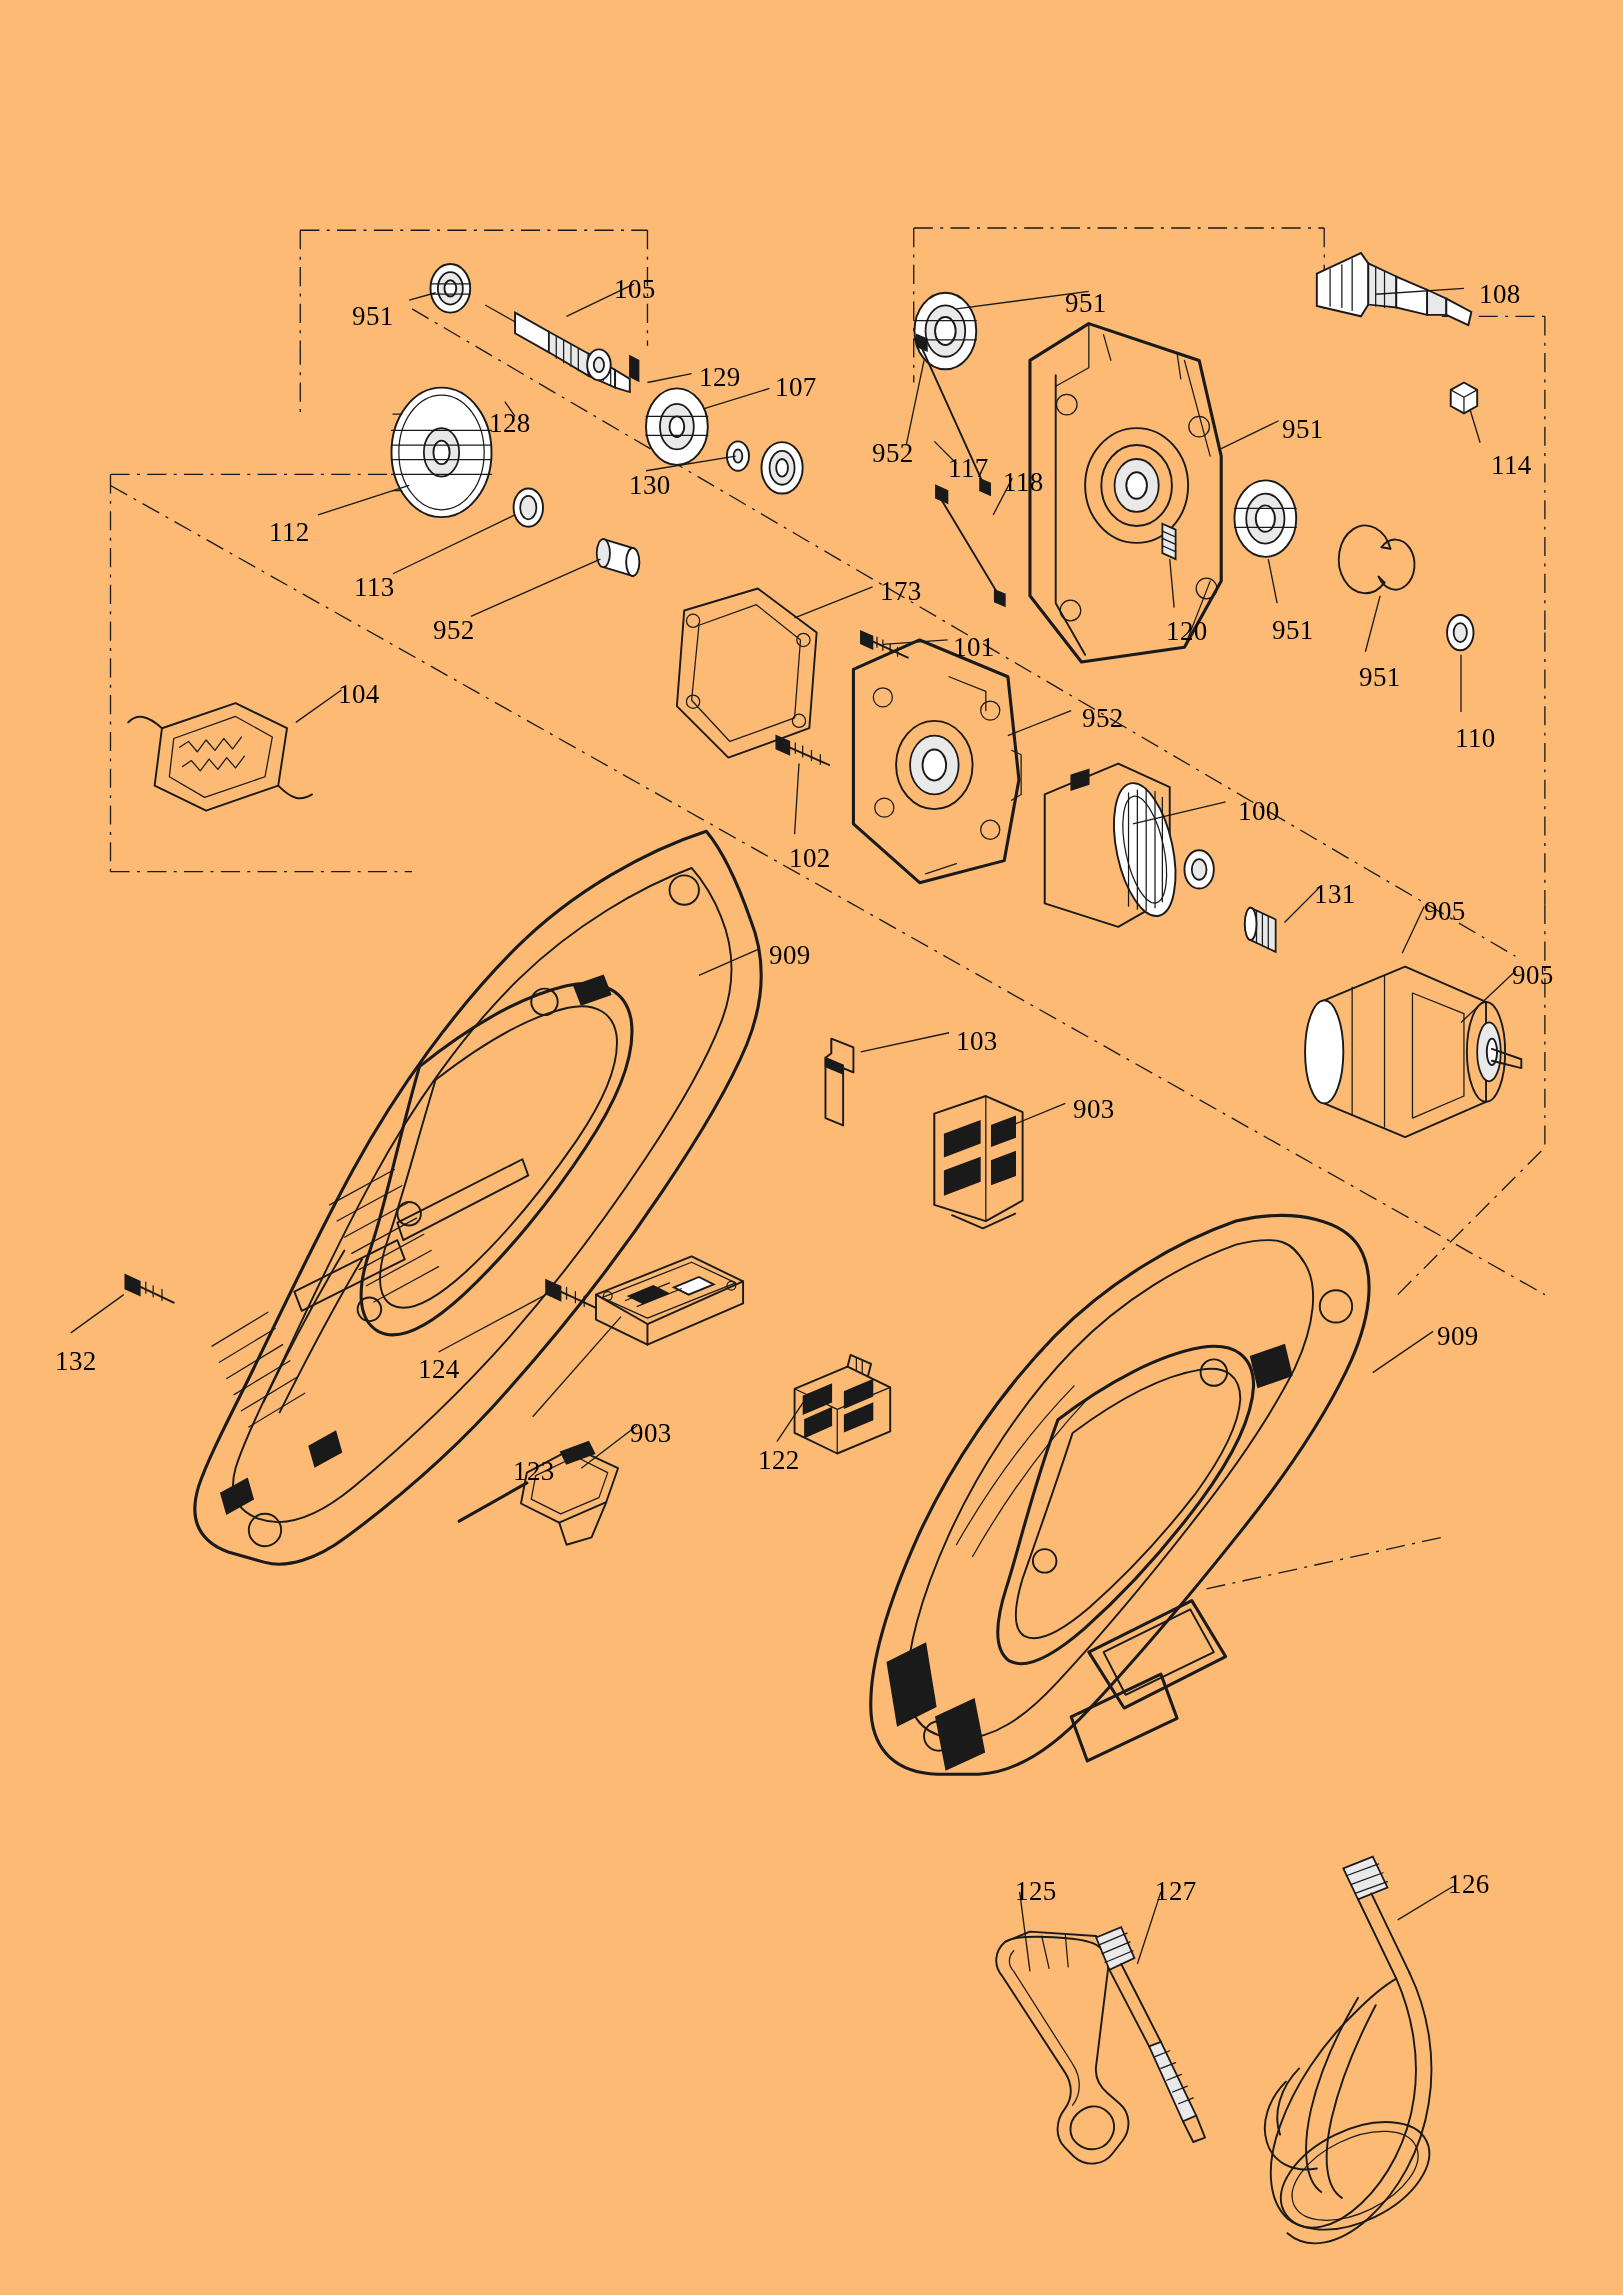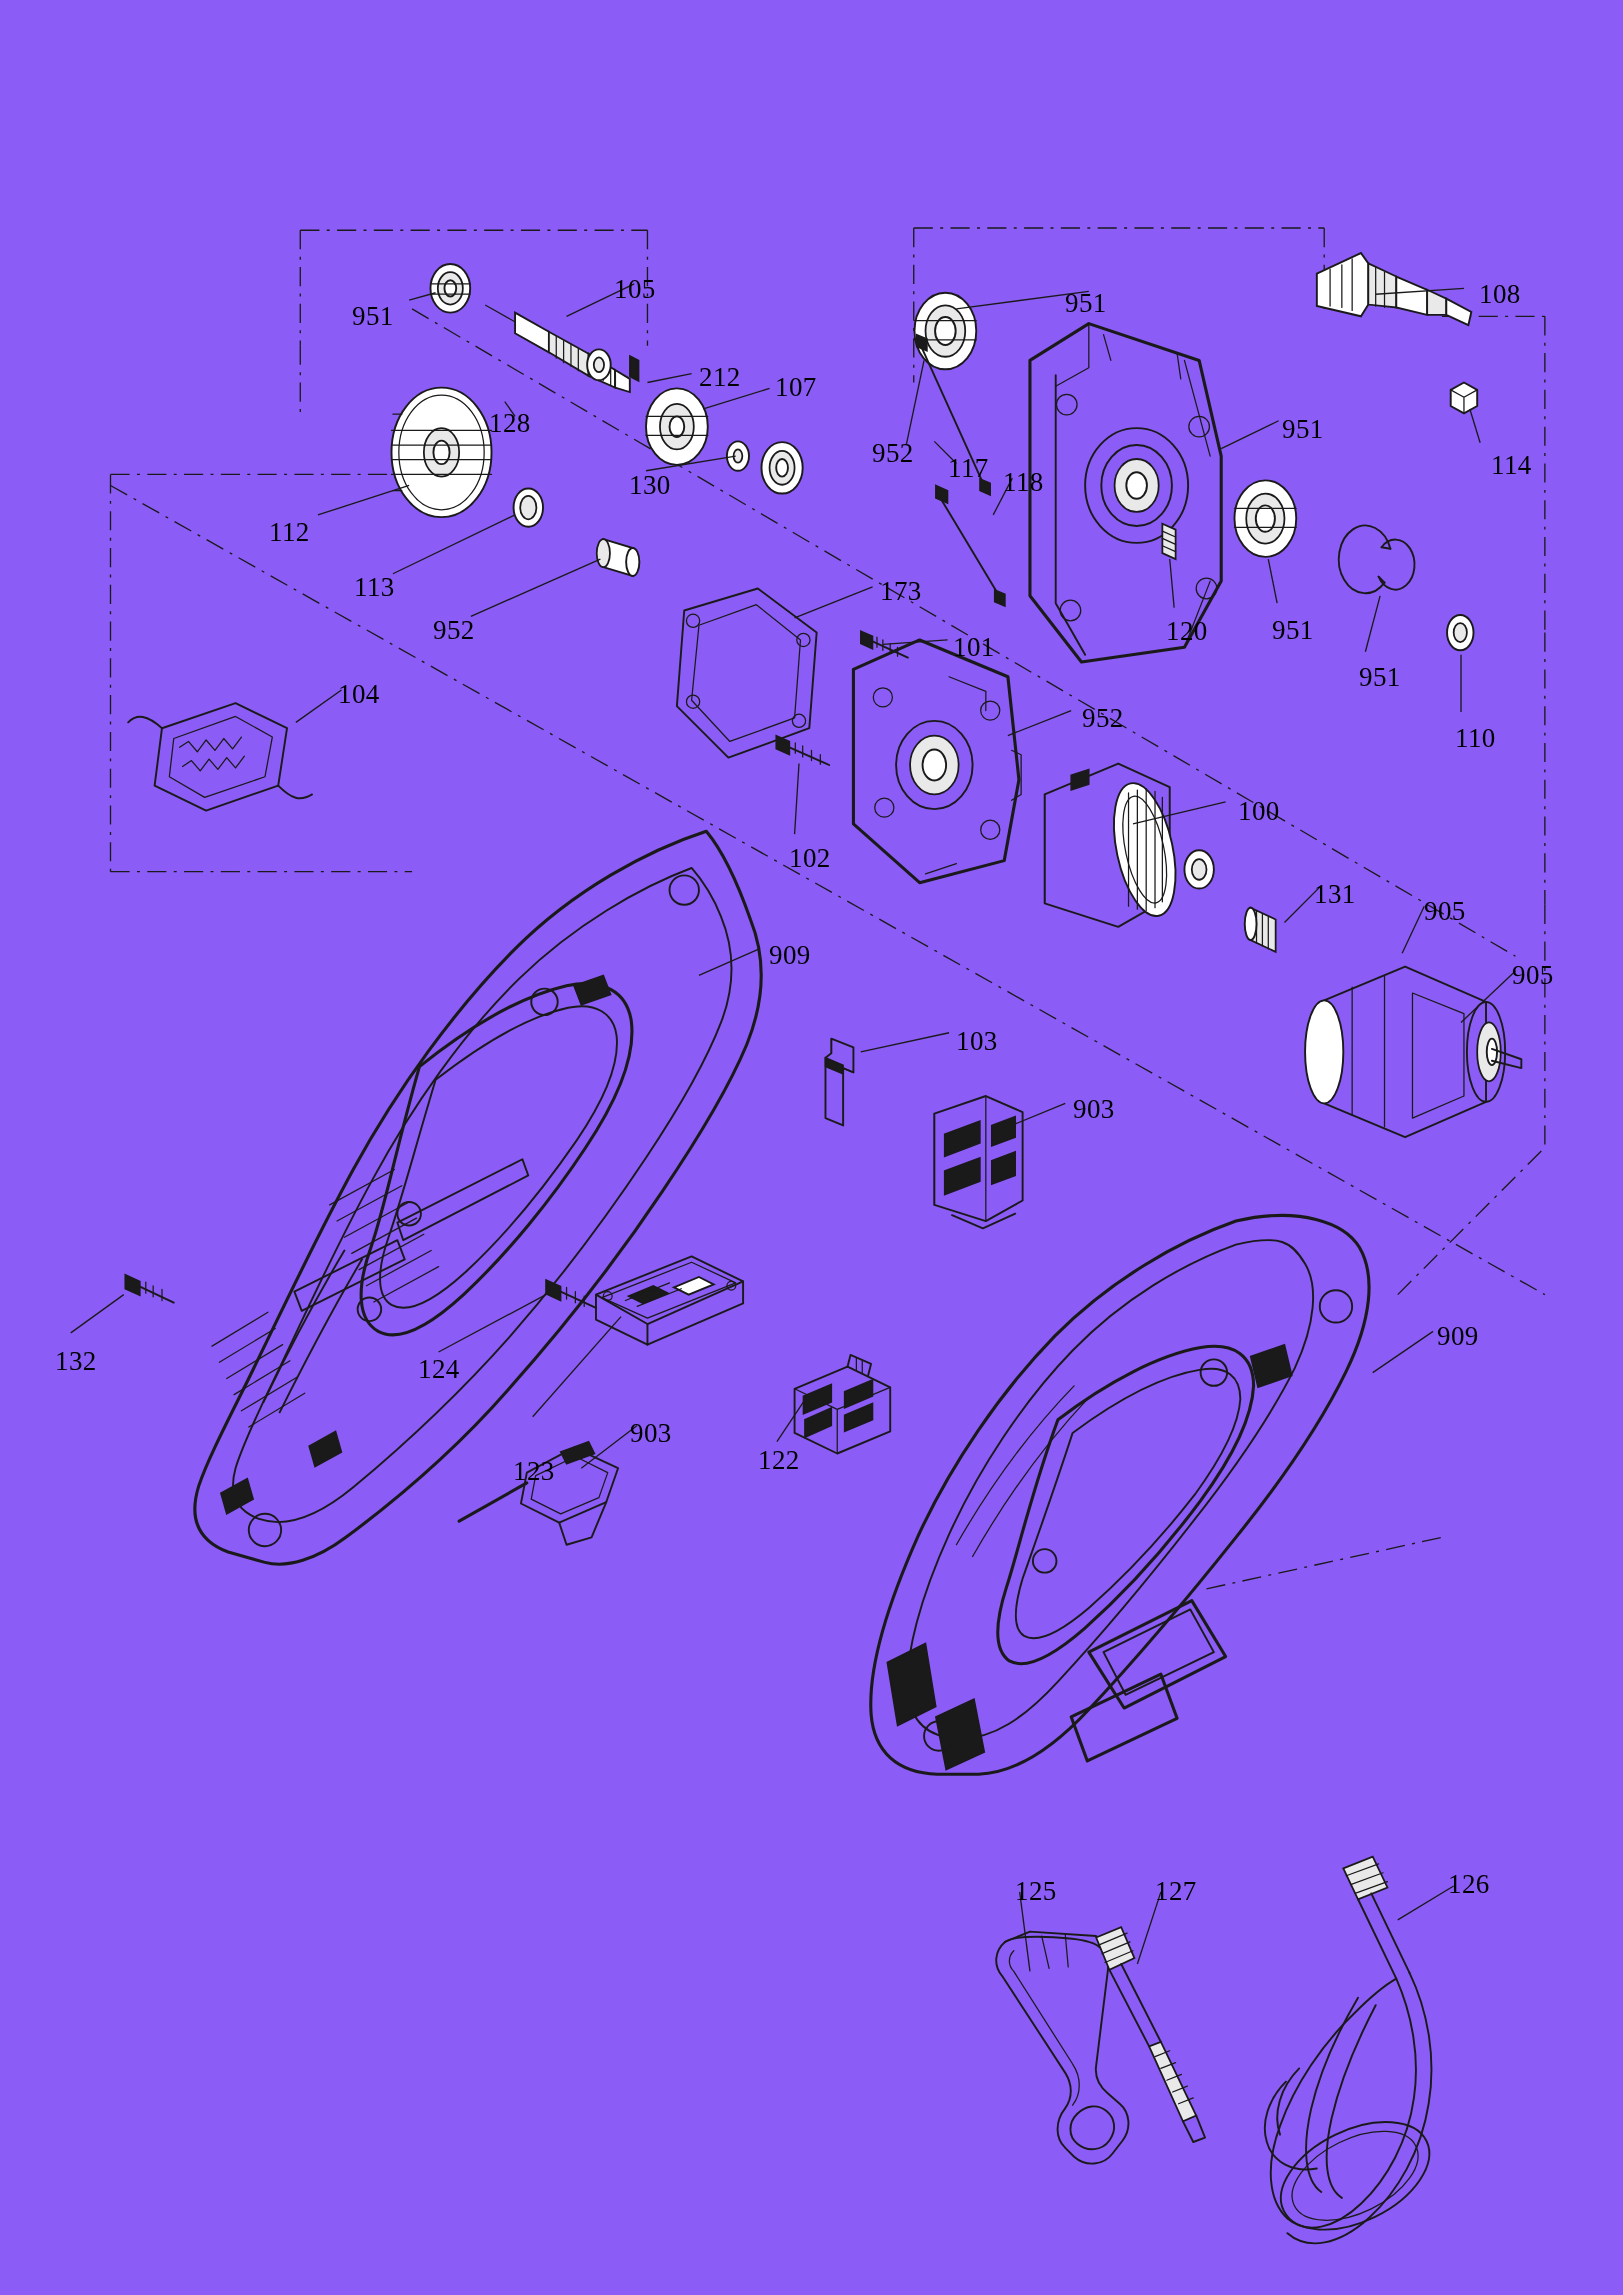--- a/index.html
+++ b/index.html
@@ -7,21 +7,21 @@
     padding: 0;
     background: #ffffff;
   }
   body {
     font-family: "Liberation Serif", serif;
   }
   #sheet {
     position: relative;
     width: 1623px;
     height: 2295px;
-    background: #8b5cf6;
+    background: #fdba74;
     overflow: hidden;
   }
   #diagram-svg {
     position: absolute;
     left: 0;
     top: 0;
     width: 1623px;
     height: 2295px;
   }
   .callout {
@@ -523,21 +523,21 @@
       <path class="lead" d="M1056 1960 L1096 1900"></path>
       <path class="lead" d="M1948 1810 L1866 1866"></path>
       <path class="lead" d="M1386 2572 L1400 2680"></path>
       <path class="lead" d="M1578 2572 L1546 2670"></path>
       <path class="lead" d="M1976 2564 L1900 2610"></path>
     </g>
   </svg>
 
   <div class="callout" style="left:352px;  top:303px;">951</div>
   <div class="callout" style="left:614px;  top:276px;">105</div>
-  <div class="callout" style="left:699px;  top:364px;">212</div>
+  <div class="callout" style="left:699px;  top:364px;">129</div>
   <div class="callout" style="left:775px; top:374px;">107</div>
   <div class="callout" style="left:489px;  top:394px;margin-top:16px;">128</div>
   <div class="callout" style="left:629px;  top:472px;">130</div>
   <div class="callout" style="left:269px;  top:519px;">112</div>
   <div class="callout" style="left:354px;  top:574px;">113</div>
   <div class="callout" style="left:433px;  top:617px;">952</div>
   <div class="callout" style="left:1065px; top:290px;">951</div>
   <div class="callout" style="left:1479px; top:281px;">108</div>
   <div class="callout" style="left:1282px; top:416px;">951</div>
   <div class="callout" style="left:1491px; top:452px;">114</div>

